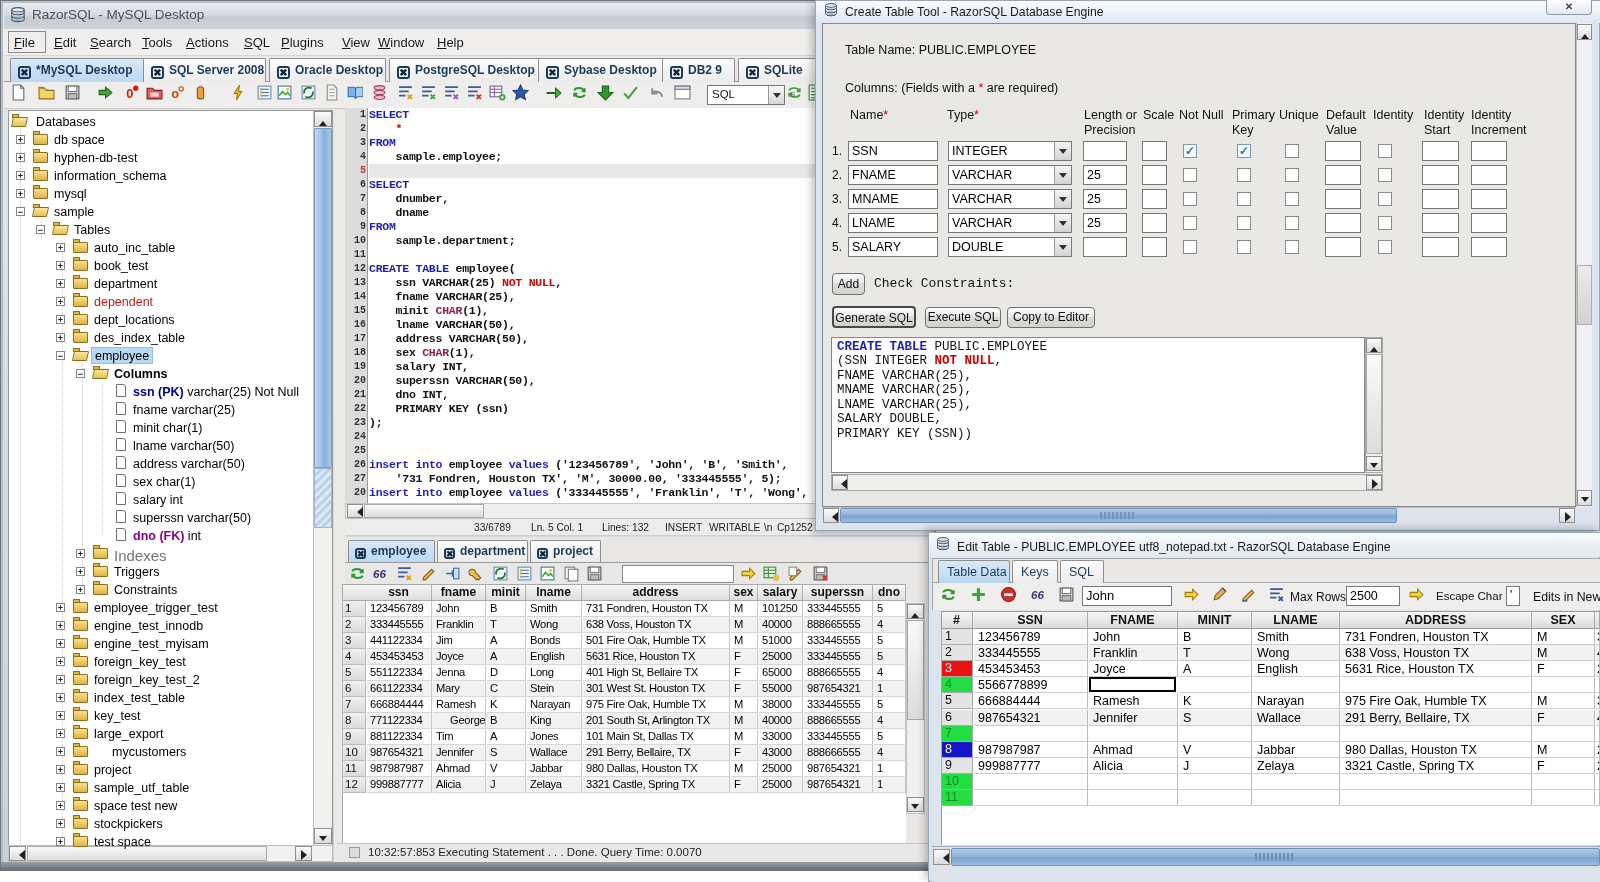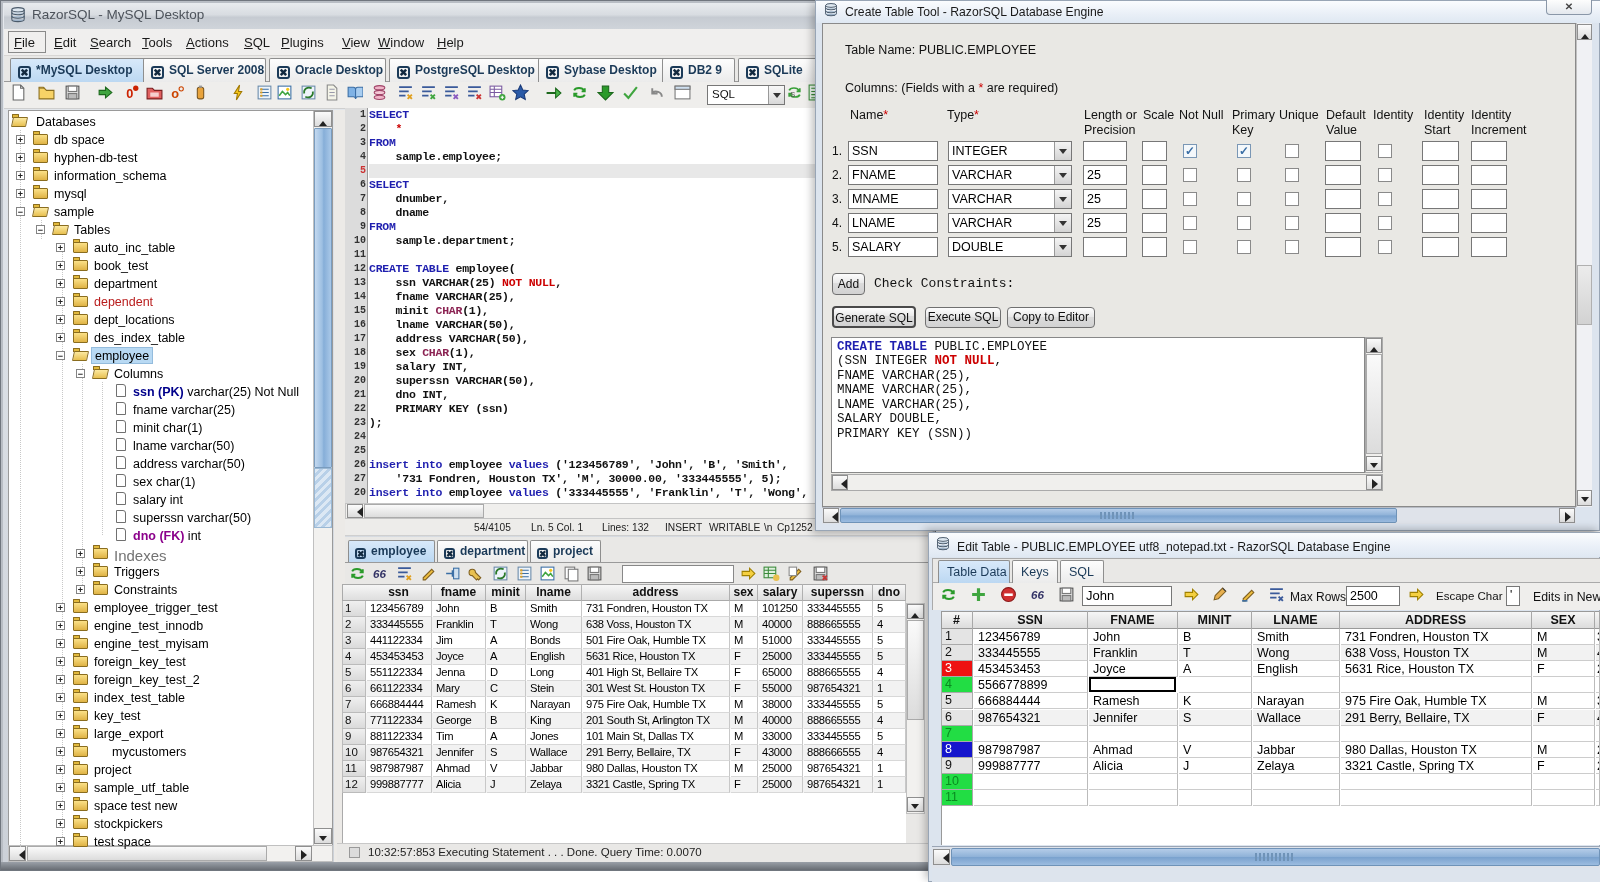--- a/index.html
+++ b/index.html
@@ -274,21 +274,21 @@
 <div class="abs" style="left:73px;top:351px;width:15px;height:10px;">
     <div class="abs" style="left:0;top:-3px;width:7px;height:4px;background:#e2b93c;border:1px solid #8a6d1f;border-bottom:none;border-radius:1px 1px 0 0;"></div>
     <div class="abs" style="left:0;top:0;width:15px;height:10px;background:linear-gradient(#fce9a0,#e8c050);border:1px solid #8a6d1f;border-radius:1px;transform:skewX(-12deg);"></div>
   </div>
 <div class="abs" style="left:91px;top:347px;height:17px;padding:1px 3px;background:#b8d9f3;border:1px solid #94bcdd;font-size:12.5px;white-space:nowrap;">employee</div>
 <div class="abs" style="left:76px;top:369px;width:9px;height:9px;background:#fff;border:1px solid #848484;font-size:9px;line-height:8px;text-align:center;color:#222;font-weight:bold;">−</div>
 <div class="abs" style="left:93px;top:369px;width:15px;height:10px;">
     <div class="abs" style="left:0;top:-3px;width:7px;height:4px;background:#e2b93c;border:1px solid #8a6d1f;border-bottom:none;border-radius:1px 1px 0 0;"></div>
     <div class="abs" style="left:0;top:0;width:15px;height:10px;background:linear-gradient(#fce9a0,#e8c050);border:1px solid #8a6d1f;border-radius:1px;transform:skewX(-12deg);"></div>
   </div>
-<div class="abs" style="left:114px;top:367px;font-size:12.5px;color:#000;font-weight:normal;white-space:nowrap;">Columns</div>
+<div class="abs" style="left:114px;top:367px;font-size:12.5px;color:#000;font-weight:bold;white-space:nowrap;">Columns</div>
 <div class="abs" style="left:116px;top:384px;width:10px;height:13px;background:#fff;border:1px solid #707070;border-radius:0 3px 0 0;"></div>
 <div class="abs" style="left:133px;top:385px;font-size:12.5px;color:#000;font-weight:normal;white-space:nowrap;"><b style="color:#00008b">ssn (PK)</b> varchar(25) Not Null</div>
 <div class="abs" style="left:116px;top:402px;width:10px;height:13px;background:#fff;border:1px solid #707070;border-radius:0 3px 0 0;"></div>
 <div class="abs" style="left:133px;top:403px;font-size:12.5px;color:#000;font-weight:normal;white-space:nowrap;">fname varchar(25)</div>
 <div class="abs" style="left:116px;top:420px;width:10px;height:13px;background:#fff;border:1px solid #707070;border-radius:0 3px 0 0;"></div>
 <div class="abs" style="left:133px;top:421px;font-size:12.5px;color:#000;font-weight:normal;white-space:nowrap;">minit char(1)</div>
 <div class="abs" style="left:116px;top:438px;width:10px;height:13px;background:#fff;border:1px solid #707070;border-radius:0 3px 0 0;"></div>
 <div class="abs" style="left:133px;top:439px;font-size:12.5px;color:#000;font-weight:normal;white-space:nowrap;">lname varchar(50)</div>
 <div class="abs" style="left:116px;top:456px;width:10px;height:13px;background:#fff;border:1px solid #707070;border-radius:0 3px 0 0;"></div>
 <div class="abs" style="left:133px;top:457px;font-size:12.5px;color:#000;font-weight:normal;white-space:nowrap;">address varchar(50)</div>
@@ -457,21 +457,21 @@
 <div class="abs" style="left:345px;top:473px;width:21px;height:14px;font-size:10px;color:#333;text-align:right;font-family:'Liberation Mono',monospace;font-weight:bold;">27</div>
 <div class="abs mono" style="left:369px;top:472px;height:14px;font-size:11.5px;letter-spacing:-0.25px;line-height:14px;white-space:pre;color:#111;font-weight:bold;">    '731 Fondren, Houston TX', 'M', 30000.00, '333445555', 5);</div>
 <div class="abs" style="left:345px;top:487px;width:21px;height:14px;font-size:10px;color:#333;text-align:right;font-family:'Liberation Mono',monospace;font-weight:bold;">20</div>
 <div class="abs mono" style="left:369px;top:486px;height:14px;font-size:11.5px;letter-spacing:-0.25px;line-height:14px;white-space:pre;color:#111;font-weight:bold;"><span class="k">insert</span> <span class="k">into</span> employee <span class="k">values</span> ('333445555', 'Franklin', 'T', 'Wong', '638 V</div>
 <div class="abs" style="left:345px;top:503px;width:587px;height:16px;background:#f0efed;border:1px solid #c4c4c4;"></div>
 <div class="arr" style="left:347px;top:504px;width:16px;height:14px;">
     <div style="margin:2px 0 0 4px;width:0;height:0;border:5px solid transparent;border-right:6px solid #222;"></div>
   </div>
 <div class="abs" style="left:364px;top:504px;width:120px;height:14px;background:linear-gradient(#fafafa,#dcdcdc);border:1px solid #aaa;"></div>
 <div class="abs" style="left:345px;top:519px;width:587px;height:17px;background:#edecea;border-bottom:1px solid #cfcfcf;"></div>
-<div class="abs" style="left:474px;top:522px;font-size:10.2px;color:#222;font-weight:normal;white-space:nowrap;">54/4105</div>
+<div class="abs" style="left:474px;top:522px;font-size:10.2px;color:#222;font-weight:normal;white-space:nowrap;">33/6789</div>
 <div class="abs" style="left:531px;top:522px;font-size:10.2px;color:#222;font-weight:normal;white-space:nowrap;">Ln. 5 Col. 1</div>
 <div class="abs" style="left:602px;top:522px;font-size:10.2px;color:#222;font-weight:normal;white-space:nowrap;">Lines: 132</div>
 <div class="abs" style="left:665px;top:522px;font-size:10.2px;color:#222;font-weight:normal;white-space:nowrap;">INSERT</div>
 <div class="abs" style="left:709px;top:522px;font-size:10.2px;color:#222;font-weight:normal;white-space:nowrap;">WRITABLE</div>
 <div class="abs" style="left:764px;top:522px;font-size:10.2px;color:#222;font-weight:normal;white-space:nowrap;">\n</div>
 <div class="abs" style="left:777px;top:522px;font-size:10.2px;color:#222;font-weight:normal;white-space:nowrap;">Cp1252</div>
 <div class="abs" style="left:345px;top:537px;width:587px;height:306px;background:#e9e8e6;"></div>
 <div class="tab tabsel" style="left:348px;top:540px;width:87px;height:22px;padding:3px 0 0 6px;font-size:12px;"><span class="xb" style="width:11px;height:11px;font-size:9px;line-height:9px;">✖</span>employee</div>
 <div class="tab" style="left:437px;top:540px;width:91px;height:22px;padding:3px 0 0 6px;font-size:12px;"><span class="xb" style="width:11px;height:11px;font-size:9px;line-height:9px;">✖</span>department</div>
 <div class="tab" style="left:530px;top:540px;width:71px;height:22px;padding:3px 0 0 6px;font-size:12px;"><span class="xb" style="width:11px;height:11px;font-size:9px;line-height:9px;">✖</span>project</div>
@@ -622,21 +622,21 @@
 <div class="abs" style="left:487px;top:697px;width:39px;height:16px;border-right:1px solid #c8c8c8;border-bottom:1px solid #d8d8d8;font-size:11.2px;letter-spacing:-0.3px;color:#000;padding-left:3px;line-height:15px;white-space:nowrap;overflow:hidden;">K</div>
 <div class="abs" style="left:527px;top:697px;width:55px;height:16px;border-right:1px solid #c8c8c8;border-bottom:1px solid #d8d8d8;font-size:11.2px;letter-spacing:-0.3px;color:#000;padding-left:3px;line-height:15px;white-space:nowrap;overflow:hidden;">Narayan</div>
 <div class="abs" style="left:583px;top:697px;width:147px;height:16px;border-right:1px solid #c8c8c8;border-bottom:1px solid #d8d8d8;font-size:11.2px;letter-spacing:-0.3px;color:#000;padding-left:3px;line-height:15px;white-space:nowrap;overflow:hidden;">975 Fire Oak, Humble TX</div>
 <div class="abs" style="left:731px;top:697px;width:27px;height:16px;border-right:1px solid #c8c8c8;border-bottom:1px solid #d8d8d8;font-size:11.2px;letter-spacing:-0.3px;color:#000;padding-left:3px;line-height:15px;white-space:nowrap;overflow:hidden;">M</div>
 <div class="abs" style="left:759px;top:697px;width:44px;height:16px;border-right:1px solid #c8c8c8;border-bottom:1px solid #d8d8d8;font-size:11.2px;letter-spacing:-0.3px;color:#000;padding-left:3px;line-height:15px;white-space:nowrap;overflow:hidden;">38000</div>
 <div class="abs" style="left:804px;top:697px;width:69px;height:16px;border-right:1px solid #c8c8c8;border-bottom:1px solid #d8d8d8;font-size:11.2px;letter-spacing:-0.3px;color:#000;padding-left:3px;line-height:15px;white-space:nowrap;overflow:hidden;">333445555</div>
 <div class="abs" style="left:874px;top:697px;width:32px;height:16px;border-right:1px solid #c8c8c8;border-bottom:1px solid #d8d8d8;font-size:11.2px;letter-spacing:-0.3px;color:#000;padding-left:3px;line-height:15px;white-space:nowrap;overflow:hidden;">5</div>
 <div class="abs" style="left:343px;top:713px;width:563px;height:16px;background:#f2f2f2;"></div>
 <div class="abs" style="left:342px;top:713px;width:24px;height:16px;background:linear-gradient(#f0f0f0,#dadada);border:1px solid #bbb;border-top:none;font-size:11.5px;color:#111;padding-left:2px;line-height:15px;">8</div>
 <div class="abs" style="left:367px;top:713px;width:65px;height:16px;border-right:1px solid #c8c8c8;border-bottom:1px solid #d8d8d8;font-size:11.2px;letter-spacing:-0.3px;color:#000;padding-left:3px;line-height:15px;white-space:nowrap;overflow:hidden;">771122334</div>
-<div class="abs" style="left:433px;top:713px;width:53px;height:16px;border-right:1px solid #c8c8c8;border-bottom:1px solid #d8d8d8;font-size:11.2px;letter-spacing:-0.3px;color:#000;padding-left:3px;line-height:15px;white-space:nowrap;overflow:hidden;">George</div>
+<div class="abs" style="left:433px;top:713px;width:53px;height:16px;border-right:1px solid #c8c8c8;border-bottom:1px solid #d8d8d8;font-size:11.2px;letter-spacing:-0.3px;color:#000;padding-left:17px;line-height:15px;white-space:nowrap;overflow:hidden;">George</div>
 <div class="abs" style="left:487px;top:713px;width:39px;height:16px;border-right:1px solid #c8c8c8;border-bottom:1px solid #d8d8d8;font-size:11.2px;letter-spacing:-0.3px;color:#000;padding-left:3px;line-height:15px;white-space:nowrap;overflow:hidden;">B</div>
 <div class="abs" style="left:527px;top:713px;width:55px;height:16px;border-right:1px solid #c8c8c8;border-bottom:1px solid #d8d8d8;font-size:11.2px;letter-spacing:-0.3px;color:#000;padding-left:3px;line-height:15px;white-space:nowrap;overflow:hidden;">King</div>
 <div class="abs" style="left:583px;top:713px;width:147px;height:16px;border-right:1px solid #c8c8c8;border-bottom:1px solid #d8d8d8;font-size:11.2px;letter-spacing:-0.3px;color:#000;padding-left:3px;line-height:15px;white-space:nowrap;overflow:hidden;">201 South St, Arlington TX</div>
 <div class="abs" style="left:731px;top:713px;width:27px;height:16px;border-right:1px solid #c8c8c8;border-bottom:1px solid #d8d8d8;font-size:11.2px;letter-spacing:-0.3px;color:#000;padding-left:3px;line-height:15px;white-space:nowrap;overflow:hidden;">M</div>
 <div class="abs" style="left:759px;top:713px;width:44px;height:16px;border-right:1px solid #c8c8c8;border-bottom:1px solid #d8d8d8;font-size:11.2px;letter-spacing:-0.3px;color:#000;padding-left:3px;line-height:15px;white-space:nowrap;overflow:hidden;">40000</div>
 <div class="abs" style="left:804px;top:713px;width:69px;height:16px;border-right:1px solid #c8c8c8;border-bottom:1px solid #d8d8d8;font-size:11.2px;letter-spacing:-0.3px;color:#000;padding-left:3px;line-height:15px;white-space:nowrap;overflow:hidden;">888665555</div>
 <div class="abs" style="left:874px;top:713px;width:32px;height:16px;border-right:1px solid #c8c8c8;border-bottom:1px solid #d8d8d8;font-size:11.2px;letter-spacing:-0.3px;color:#000;padding-left:3px;line-height:15px;white-space:nowrap;overflow:hidden;">4</div>
 <div class="abs" style="left:343px;top:729px;width:563px;height:16px;background:#ffffff;"></div>
 <div class="abs" style="left:342px;top:729px;width:24px;height:16px;background:linear-gradient(#f0f0f0,#dadada);border:1px solid #bbb;border-top:none;font-size:11.5px;color:#111;padding-left:2px;line-height:15px;">9</div>
 <div class="abs" style="left:367px;top:729px;width:65px;height:16px;border-right:1px solid #c8c8c8;border-bottom:1px solid #d8d8d8;font-size:11.2px;letter-spacing:-0.3px;color:#000;padding-left:3px;line-height:15px;white-space:nowrap;overflow:hidden;">881122334</div>

